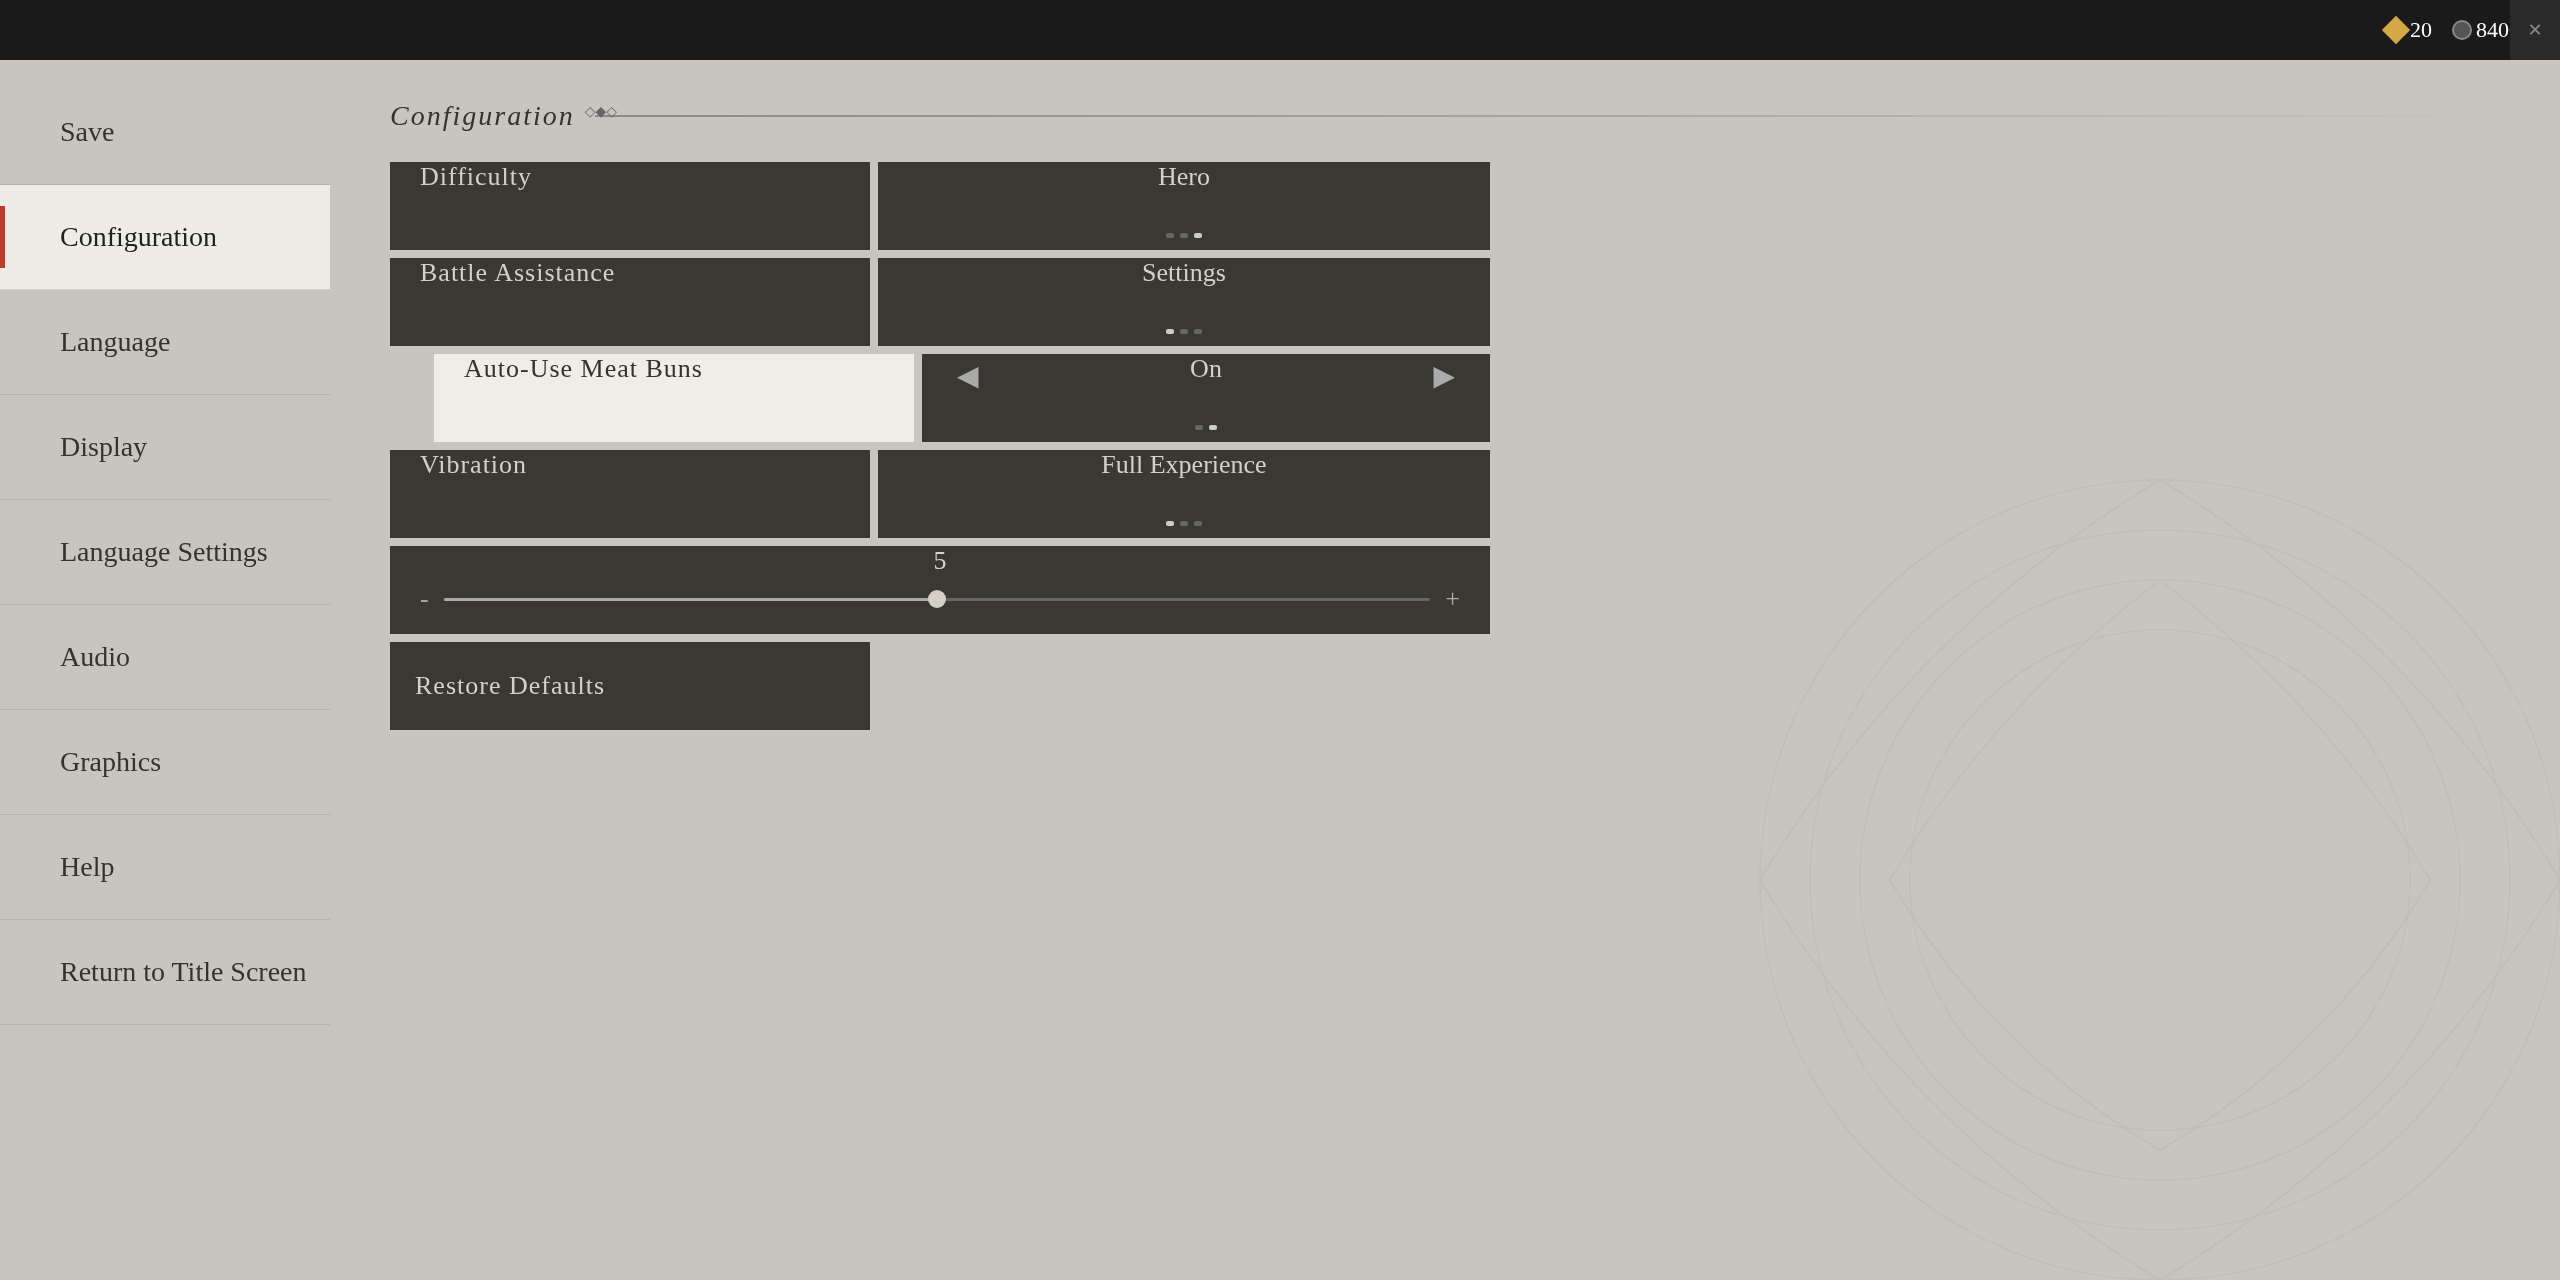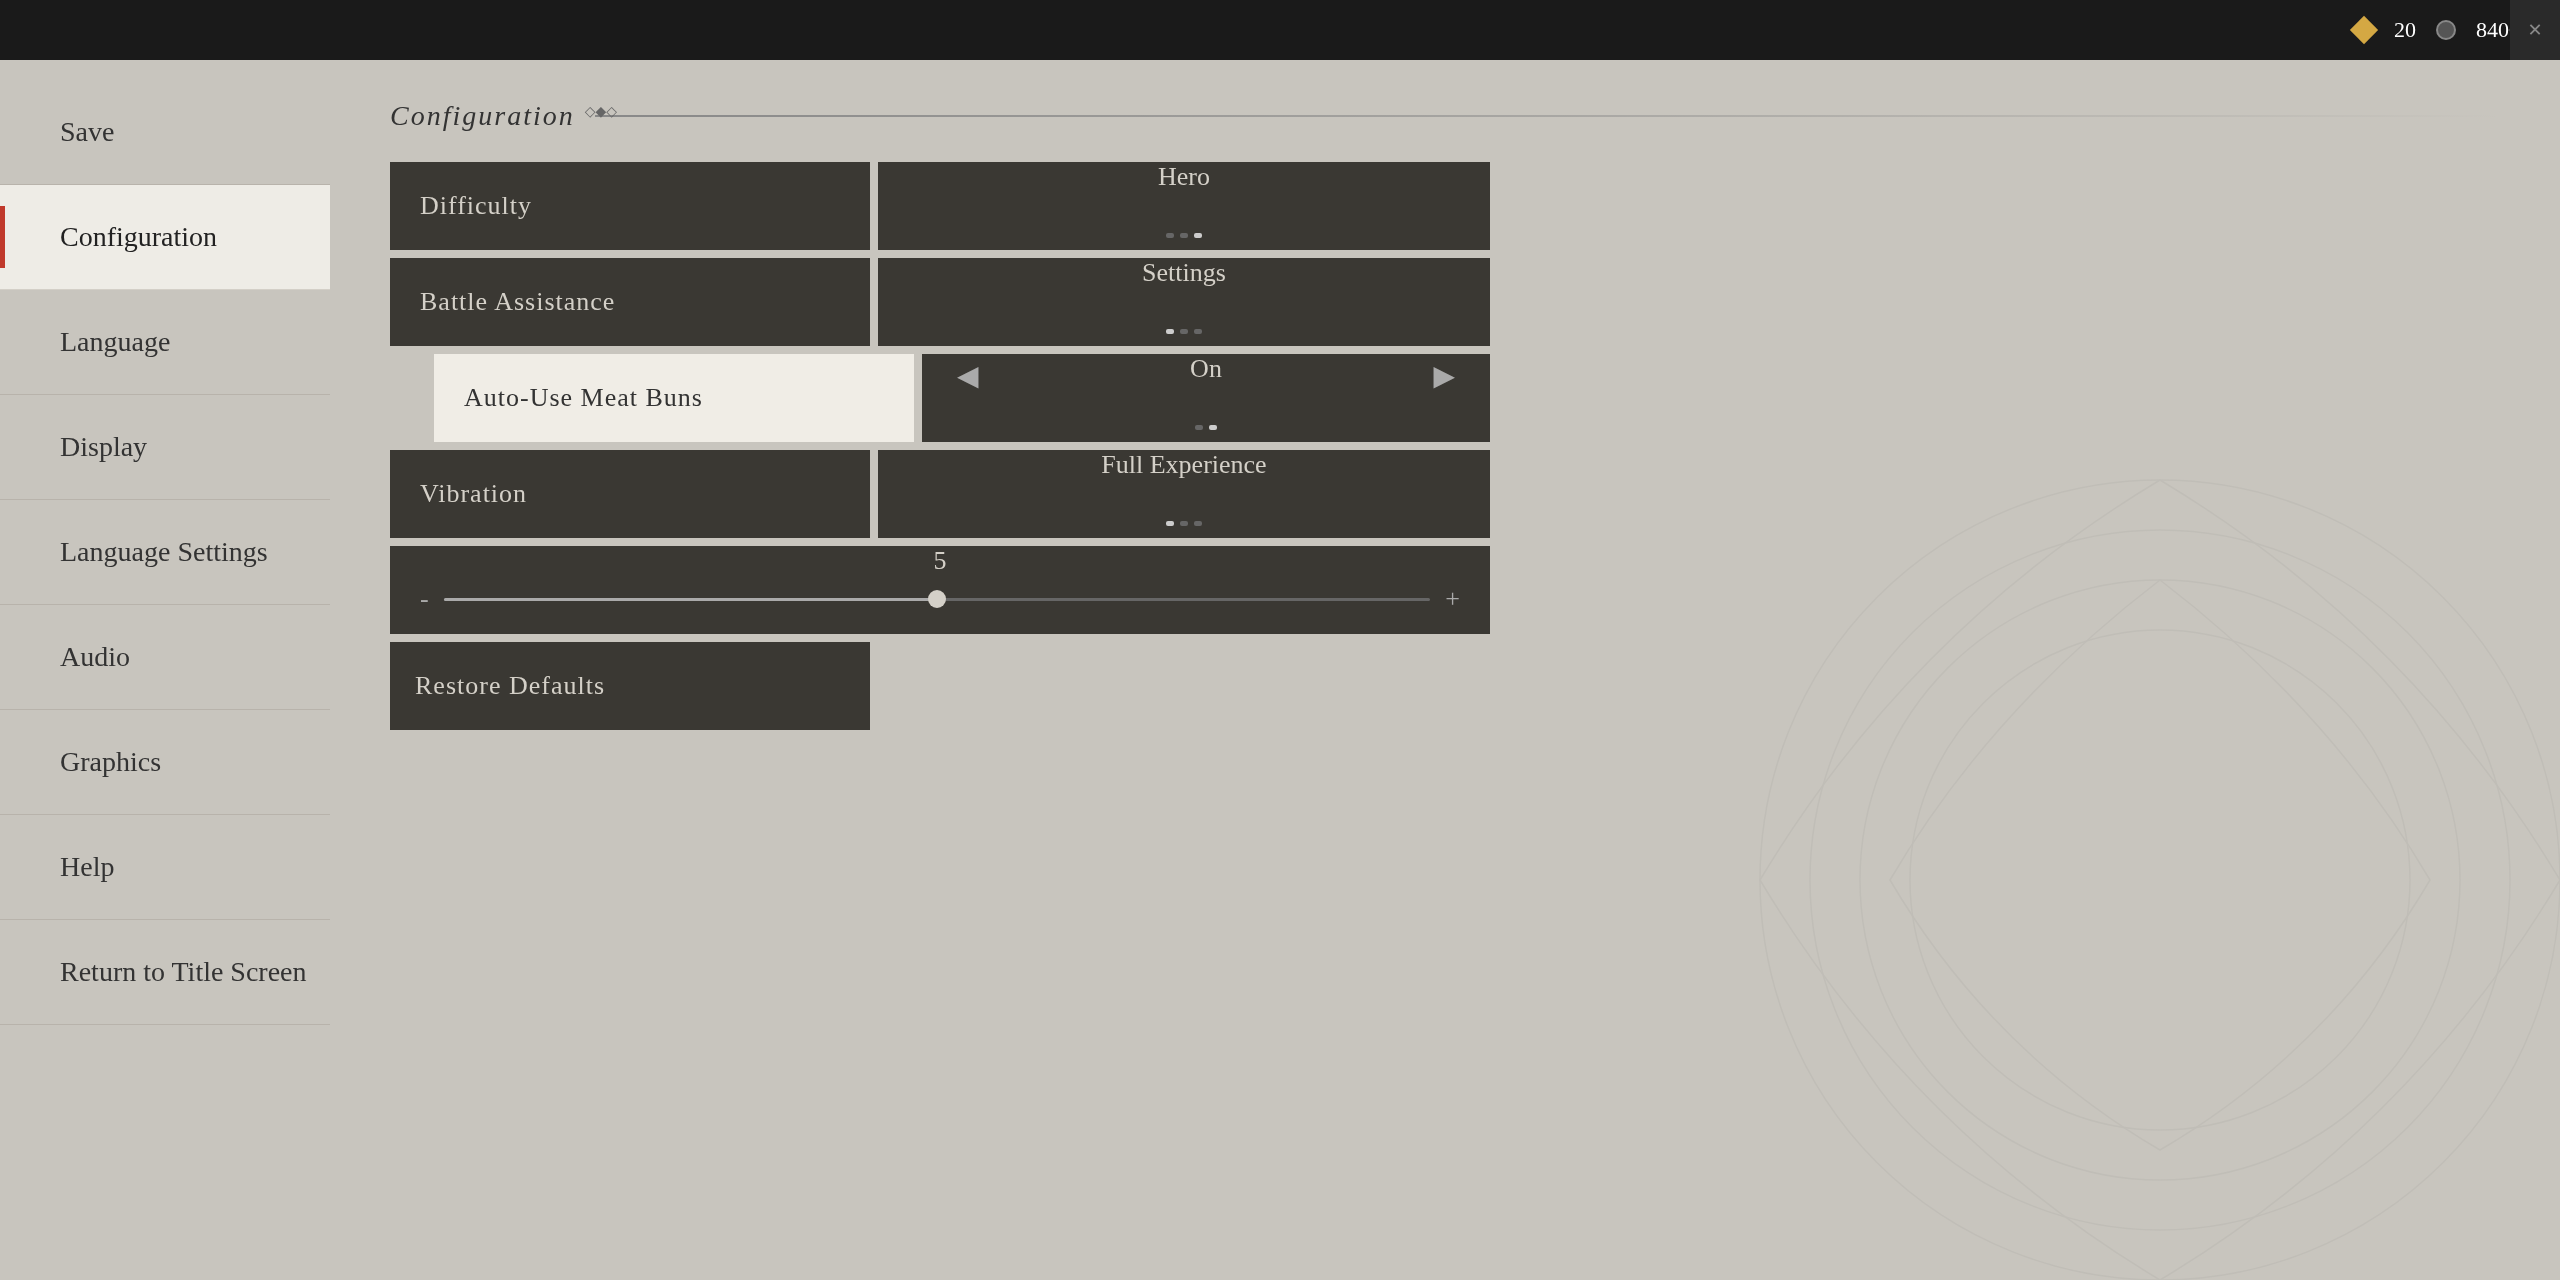--- a/index.html
+++ b/index.html
@@ -31,21 +31,21 @@
       align-items: center;
       justify-content: flex-end;
       padding-right: 40px;
       z-index: 100;
       gap: 20px;
     }
 
     .top-bar-currency {
       display: flex;
       align-items: center;
-      gap: 20px;
+      gap: 4px;
       color: #fff;
       font-size: 22px;
     }
 
     .diamond-icon {
       width: 20px;
       height: 20px;
       background: #d4a843;
       transform: rotate(45deg);
       display: inline-block;
@@ -167,21 +167,21 @@
       display: flex;
       height: 88px;
       gap: 8px;
     }
 
     .setting-label {
       flex: 0 0 480px;
       background: #3a3833;
       color: #d4d0c8;
       display: flex;
-      align-items: center;
+      align-items: flex-start;
       padding-left: 30px;
       font-size: 26px;
       letter-spacing: 1px;
     }
 
     .setting-label.active-row {
       background: #f0ede6;
       color: #333;
       margin-left: 44px;
     }

